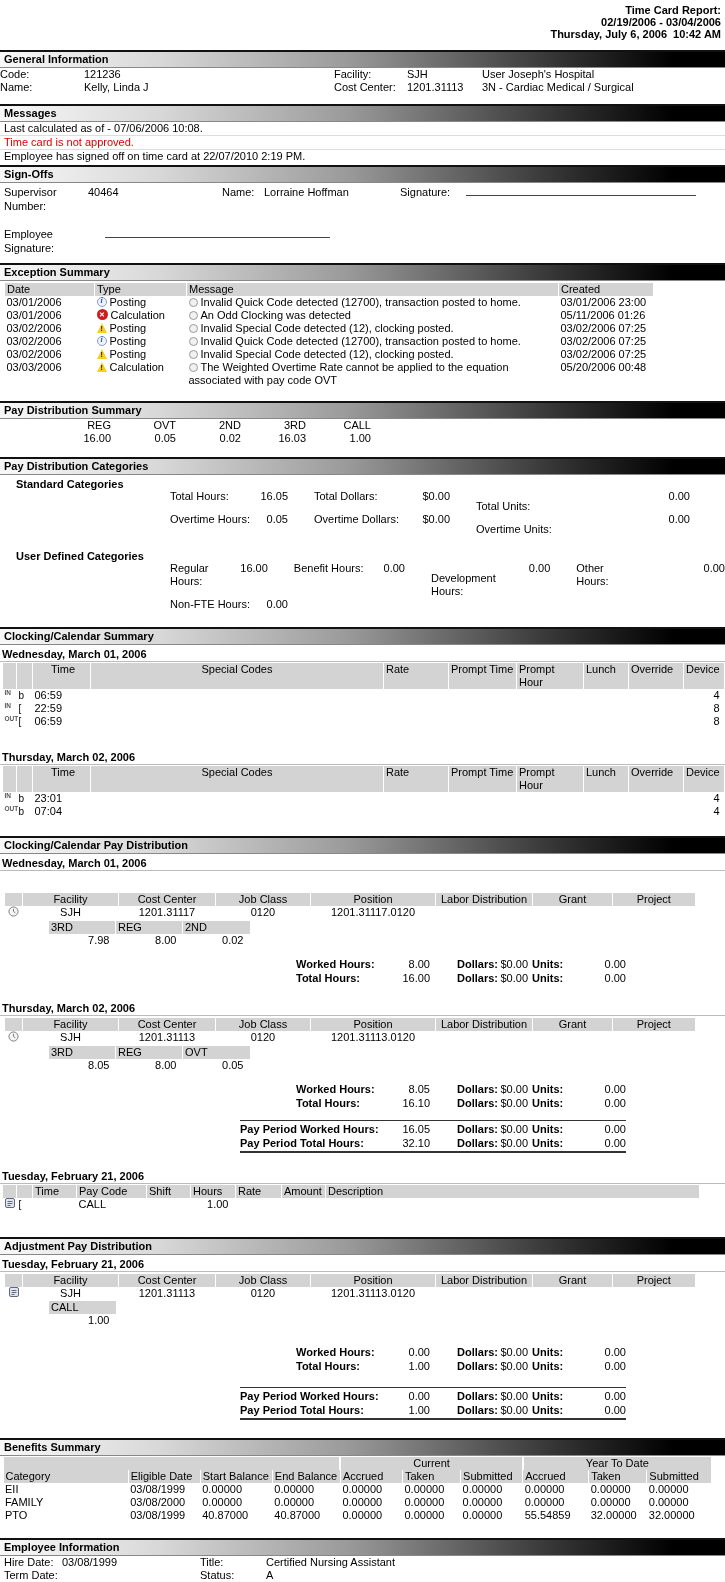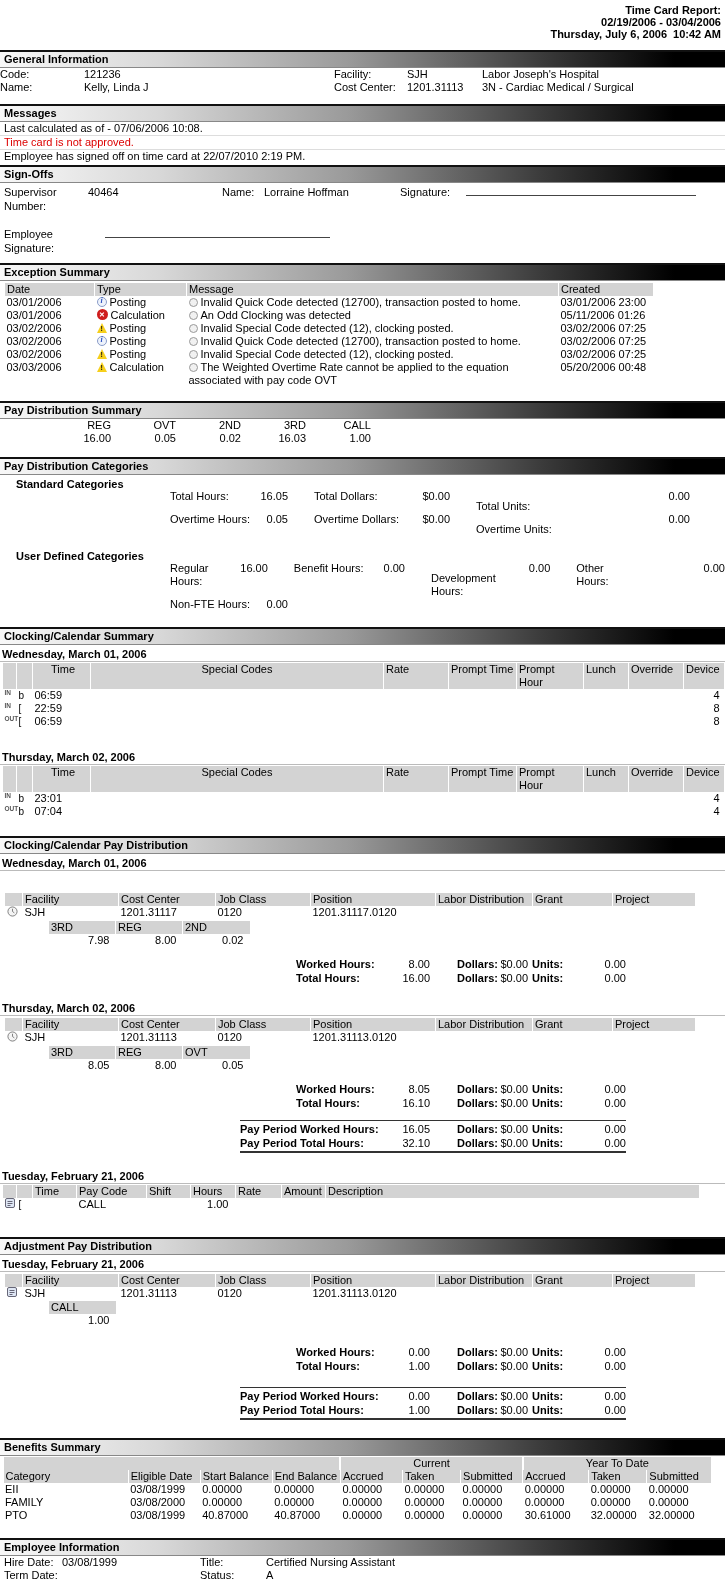--- a/index.html
+++ b/index.html
@@ -79,21 +79,21 @@
   .clk { width: 721px; margin-left: 2px; margin-top: 1px; }
   .clk col:nth-child(1){width:14px}.clk col:nth-child(2){width:16px}.clk col:nth-child(3){width:58px}
   .clk col:nth-child(4){width:293px}.clk col:nth-child(5){width:65px}.clk col:nth-child(6){width:68px}
   .clk col:nth-child(7){width:67px}.clk col:nth-child(8){width:45px}.clk col:nth-child(9){width:55px}
   .clk col:nth-child(10){width:40px}
   .clk .h-time { padding-left: 18px; }
   .clk .h-special { text-align: center; }
   .clk .h-device, .clk .d-device { text-align: right; padding-right: 4px; }
 
   
-  .fac { width: 690px; margin-left: 4px; }
+  .fac { width: 690px; margin-left: 4px; text-align: center; }
   .fac col:nth-child(1){width:18px}.fac col:nth-child(2){width:96px}.fac col:nth-child(3){width:97px}
   .fac col:nth-child(4){width:95px}.fac col:nth-child(5){width:125px}.fac col:nth-child(6){width:97px}
   .fac col:nth-child(7){width:80px}.fac col:nth-child(8){width:82px}
 
   
   .pct { margin-left: 48px; margin-top: 1px; }
   .pct col { width: 67px; }
   .pct .pct-h td { background: #d3d3d3; border-left: 1px solid #fff; }
   .pct .pct-v td { text-align: right; padding-right: 6px; }
 
@@ -137,21 +137,21 @@
     <div class="bold">Thursday, July 6, 2006  10:42 AM</div>
   </div>
 
   <section style="margin-top:10px">
     <div class="sec-bar">General Information</div>
     <div class="gi-row">
       <span class="gi-l">Code:</span>
       <span class="gi-v">121236</span>
       <span class="gi-l2">Facility:</span>
       <span class="gi-v2">SJH</span>
-      <span>Labor Joseph's Hospital</span>
+      <span>User Joseph's Hospital</span>
     </div>
     <div class="gi-row">
       <span class="gi-l">Name:</span>
       <span class="gi-v">Kelly, Linda J</span>
       <span class="gi-l2">Cost Center:</span>
       <span class="gi-v2">1201.31113</span>
       <span>3N - Cardiac Medical / Surgical</span>
     </div>
   </section>
 
@@ -787,21 +787,21 @@
         <td class="num">0.00000</td>
       </tr>
       <tr>
         <td>PTO</td>
         <td>03/08/1999</td>
         <td class="num">40.87000</td>
         <td class="num">40.87000</td>
         <td class="num">0.00000</td>
         <td class="num">0.00000</td>
         <td class="num">0.00000</td>
-        <td class="num">30.61000</td>
+        <td class="num">55.54859</td>
         <td class="num">32.00000</td>
         <td class="num">32.00000</td>
       </tr>
     </tbody>
       </table>
   </section>
 
   <section style="margin-top:16px">
     <div class="sec-bar">Employee Information</div>
     <div class="emp-row">

